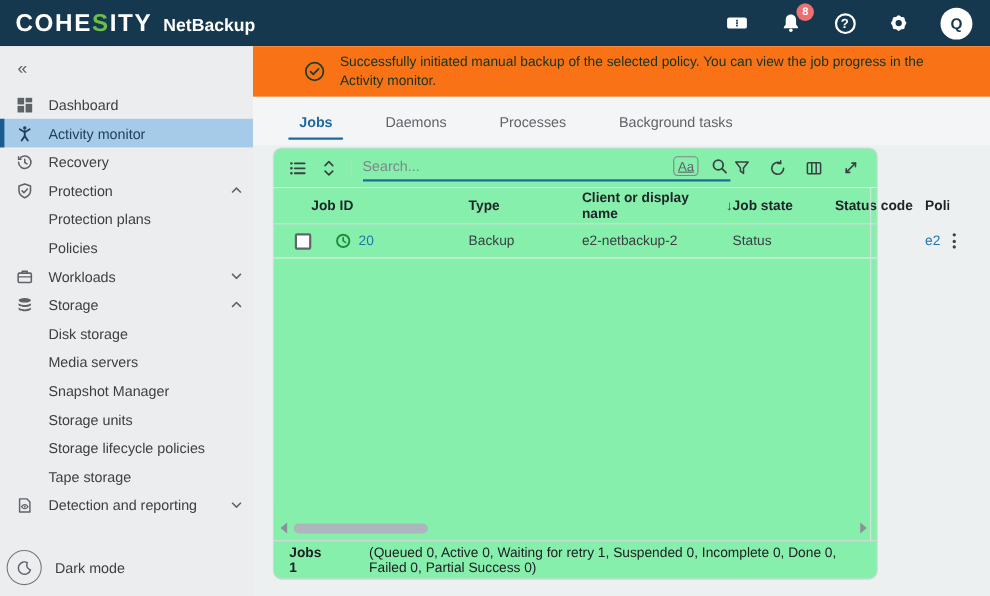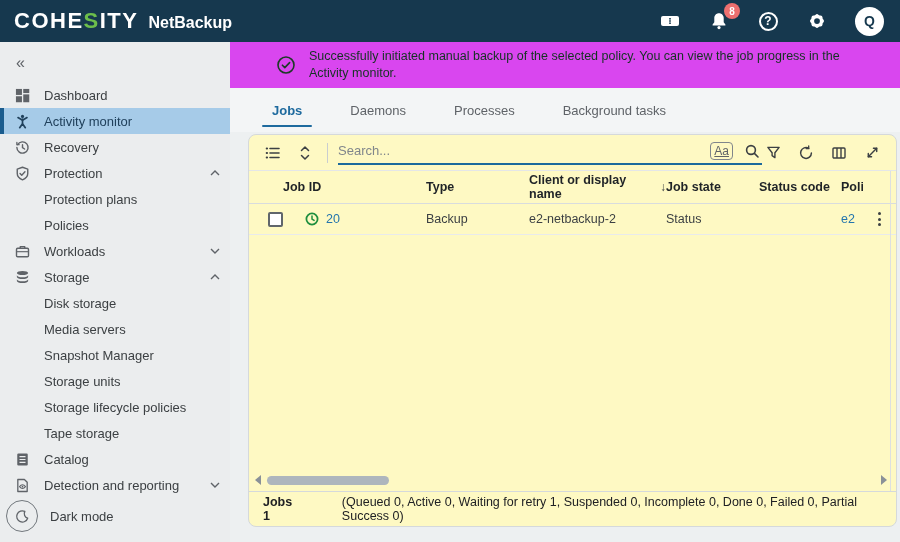--- a/index.html
+++ b/index.html
@@ -31,30 +31,30 @@
   .nav-item.sub { padding-left:44px; }
   .nav-item.selected { background:#a6cbe8; border-left:4px solid #1a5c8e; padding-left:10px; color:#20415c; }
   .nav-item.selected .nav-icon { color:#20415c; }
   .nav-chevron { margin-left:auto; color:#5f6368; display:flex; }
   .darkmode { position:absolute; left:6px; bottom:10px; display:flex; align-items:center; cursor:pointer; }
   .moon-circle { width:32px; height:32px; border-radius:50%; border:1px solid #72787d; display:flex; align-items:center; justify-content:center; color:#5f6368; }
   .darkmode-label { margin-left:12px; font-size:13px; color:#3c4043; }
 
   
   .main { flex:1; display:flex; flex-direction:column; min-width:0; background:#edf0f1; }
-  .banner { height:46px; flex:0 0 46px; background:#d946ef; display:flex; align-items:center; justify-content:center; gap:13px; padding:0 30px; }
+  .banner { height:46px; flex:0 0 46px; background:#f97316; display:flex; align-items:center; justify-content:center; gap:13px; padding:0 30px; }
   .banner-icon { flex:0 0 20px; color:#1c3b26; display:flex; }
   .banner-text { font-size:12.5px; line-height:1.35; color:#143322; max-width:545px; font-weight:500; }
 
   .tabstrip { height:44px; flex:0 0 44px; background:#f3f5f6; display:flex; align-items:stretch; padding-left:18px; }
   .tab { display:flex; align-items:center; padding:0 24px; font-size:13px; color:#5f6368; cursor:pointer; position:relative; }
   .tab.active { color:#1e6a9e; font-weight:bold; }
   .tab.active::after { content:""; position:absolute; left:14px; right:14px; bottom:5px; height:2px; background:#1e6a9e; border-radius:1px; }
 
-  .card { position:relative; margin:2px 18px 15px 18px; width:649px; background:#fef9c3; border:1px solid #d5d9db; border-radius:8px; display:flex; flex-direction:column; flex:1; min-height:0; }
+  .card { position:relative; margin:2px 18px 15px 18px; width:550px; background:#86efac; border:1px solid #d5d9db; border-radius:8px; display:flex; flex-direction:column; flex:1; min-height:0; }
 
   
   .toolbar { height:36px; flex:0 0 36px; display:flex; align-items:center; padding:0 14px; border-bottom:1px solid #e4e6e8; }
   .tool-icon { width:20px; height:20px; display:flex; align-items:center; justify-content:center; color:#3c4043; cursor:pointer; }
   .tool-sep { width:1px; height:20px; background:#c9cdd0; margin:0 10px 0 12px; }
   .search-wrap { display:flex; align-items:center; width:424px; border-bottom:2px solid #1c6a9c; padding-bottom:2px; }
   .search-input { flex:1; border:none; outline:none; background:transparent; font-size:13px; color:#3c4043; font-family:"Liberation Sans", sans-serif; }
   .search-input::placeholder { color:#80868b; }
   .matchcase { flex:0 0 auto; border:1px solid #80868b; border-radius:4px; font-size:12px; color:#5f6368; padding:1px 3px; margin-right:9px; cursor:pointer;text-decoration:underline; }
   .right-tools { margin-left:auto; display:flex; align-items:center; gap:13px; }
@@ -244,29 +244,20 @@
         <div class="nav-item sub">
           <span class="nav-label">Storage units</span>
         </div>
         <div class="nav-item sub">
           <span class="nav-label">Storage lifecycle policies</span>
         </div>
         <div class="nav-item sub">
           <span class="nav-label">Tape storage</span>
         </div>
 
-        <div class="nav-item">
-          <span class="nav-icon">
-            <svg width="15" height="15" viewBox="0 0 16 16">
-                <rect x="2.4" y="1.6" width="11.2" height="12.8" rx="1.2" fill="currentColor"></rect>
-                <path d="M4.8 5h6.4M4.8 8h6.4M4.8 11h6.4" stroke="#ebedee" stroke-width="1.3"></path>
-              </svg>
-          </span>
-          <span class="nav-label">Catalog</span>
-        </div>
 
         <div class="nav-item">
           <span class="nav-icon">
             <svg width="15" height="15" viewBox="0 0 16 16" fill="none" stroke="currentColor" stroke-width="1.4" stroke-linejoin="round">
                 <path d="M3 1.6h7l3 3v9.8H3z"></path>
                 <path d="M4.8 9.2c1-1.3 2-2 3.2-2s2.2.7 3.2 2c-1 1.3-2 2-3.2 2s-2.2-.7-3.2-2z" stroke-width="1.1"></path>
                 <circle cx="8" cy="9.2" r="0.9" fill="currentColor" stroke="none"></circle>
               </svg>
           </span>
           <span class="nav-label">Detection and reporting</span>

